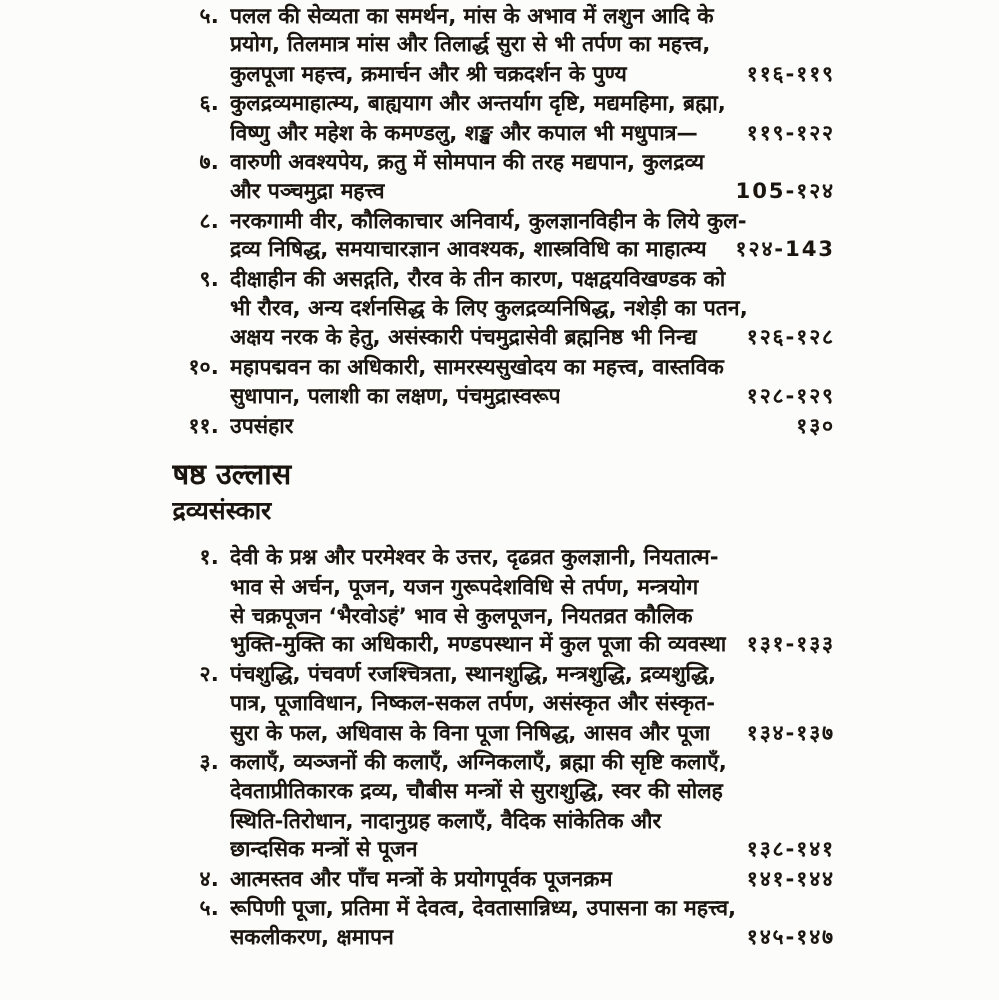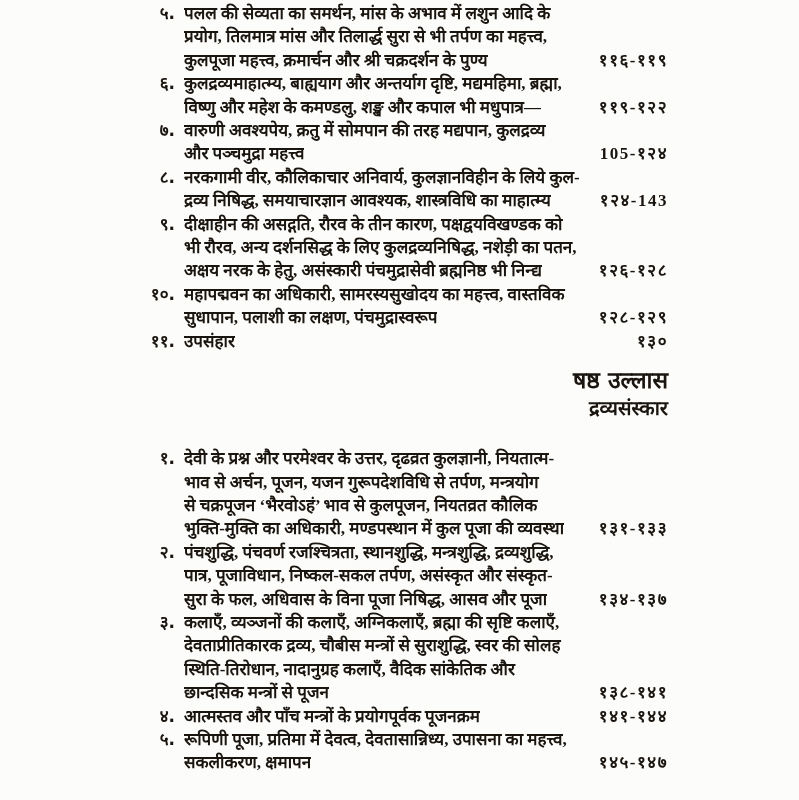--- a/index.html
+++ b/index.html
@@ -13,26 +13,26 @@
   }
   .content{position:absolute;left:138px;top:2px;width:530px;}
   .toc-item{display:flex;align-items:flex-start;}
   .num{
     flex:0 0 37px;text-align:right;
     font-size:17px;line-height:23.4px;font-weight:600;white-space:nowrap;
   }
   .body{flex:1;min-width:0;padding-left:9px;}
   .line{
     font-size:17px;line-height:23.4px;font-weight:600;
-    white-space:nowrap;overflow:hidden;font-family:Liberation Serif, serif;
+    white-space:nowrap;overflow:hidden;
   }
   .line.last{display:flex;justify-content:space-between;align-items:flex-end;}
   .line.last .txt{overflow:hidden;white-space:nowrap;}
   .line.last .pg{flex:none;padding-left:12px;letter-spacing:1.5px;}
-  .chapter{text-align:right;margin:12px 0 26px;}
+  .chapter{text-align:left;margin:12px 0 14px;}
   .chapter-title{font-size:23px;font-weight:600;line-height:30px;}
   .chapter-subtitle{font-size:20px;font-weight:700;line-height:26px;}
 </style>
 </head>
 <body>
 
 <div class="page">
   <div class="content">
 
     <div id="toc-previous">

